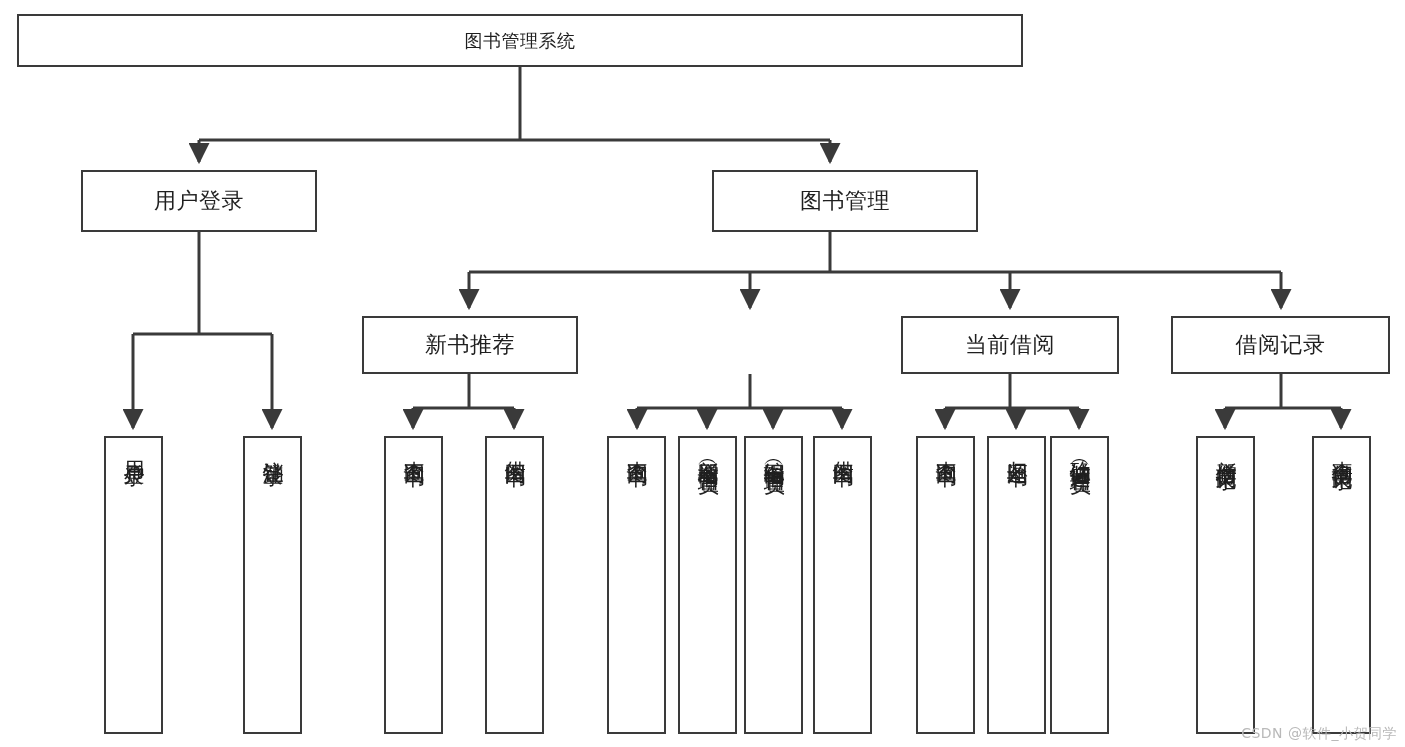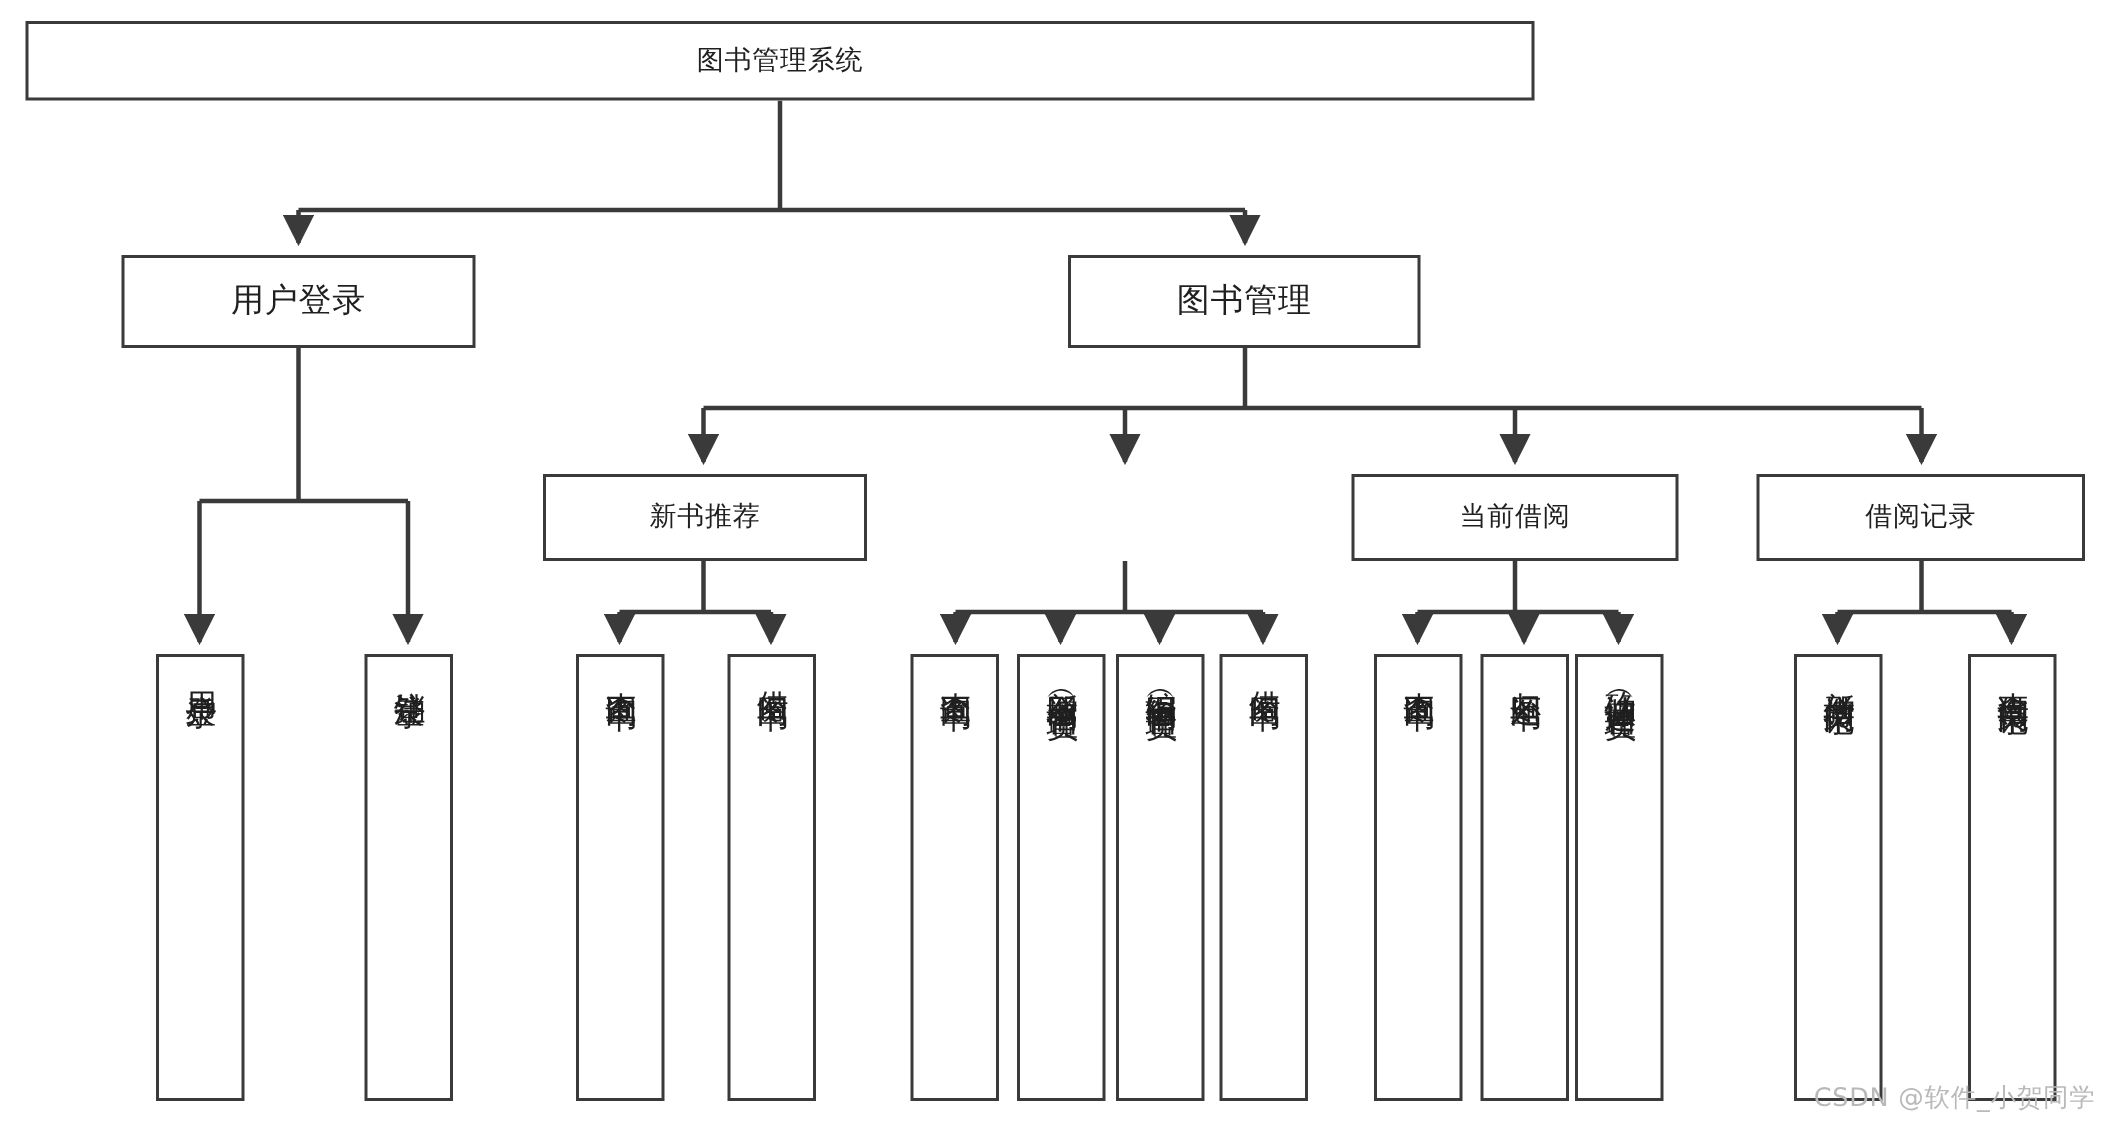--- a/index.html
+++ b/index.html
@@ -34,21 +34,21 @@
     justify-content: center;
     color: #1f1f1f;
   }
   .node.root {
     font-size: 18px;
   }
   .node.level1 {
     font-size: 22px;
   }
   .node.level2 {
-    font-size: 18px;
+    font-size: 22px;
     font-family: Liberation Serif, serif;
   }
   .node.leaf {
     border-width: 2px;
     align-items: flex-start;
     justify-content: center;
     padding-top: 6px;
   }
   .node-label {
     line-height: 1.08;
@@ -61,21 +61,21 @@
     font-size: 21px;
     line-height: 1.02;
     letter-spacing: 2px;
     white-space: normal;
     text-align: center;
   }
   .watermark {
     position: absolute;
     right: 8px;
     bottom: 4px;
-    font-size: 17px;
+    font-size: 14px;
     color: #b9b9b9;
     letter-spacing: 0.5px;
     white-space: nowrap;
     user-select: none;
   }
 </style>
 </head>
 <body>
 
 <div id="canvas">
@@ -131,21 +131,21 @@
   </svg>
 
   <div class="node root" style="left:17px; top:14px; width:1006px; height:53px;">
     <span class="node-label">图书管理系统</span>
   </div>
 
   <div class="node level1" style="left:81px; top:170px; width:236px; height:62px;">
     <span class="node-label">用户登录</span>
   </div>
 
-  <div class="node level1" style="left:712px; top:170px; width:235px; height:62px;">
+  <div class="node level1" style="left:712px; top:170px; width:266px; height:62px;">
     <span class="node-label">图书管理</span>
   </div>
 
   <div class="node level2" style="left:362px; top:316px; width:216px; height:58px;">
     <span class="node-label">新书推荐</span>
   </div>
 
 
   <div class="node level2" style="left:901px; top:316px; width:218px; height:58px;">
     <span class="node-label">当前借阅</span>

